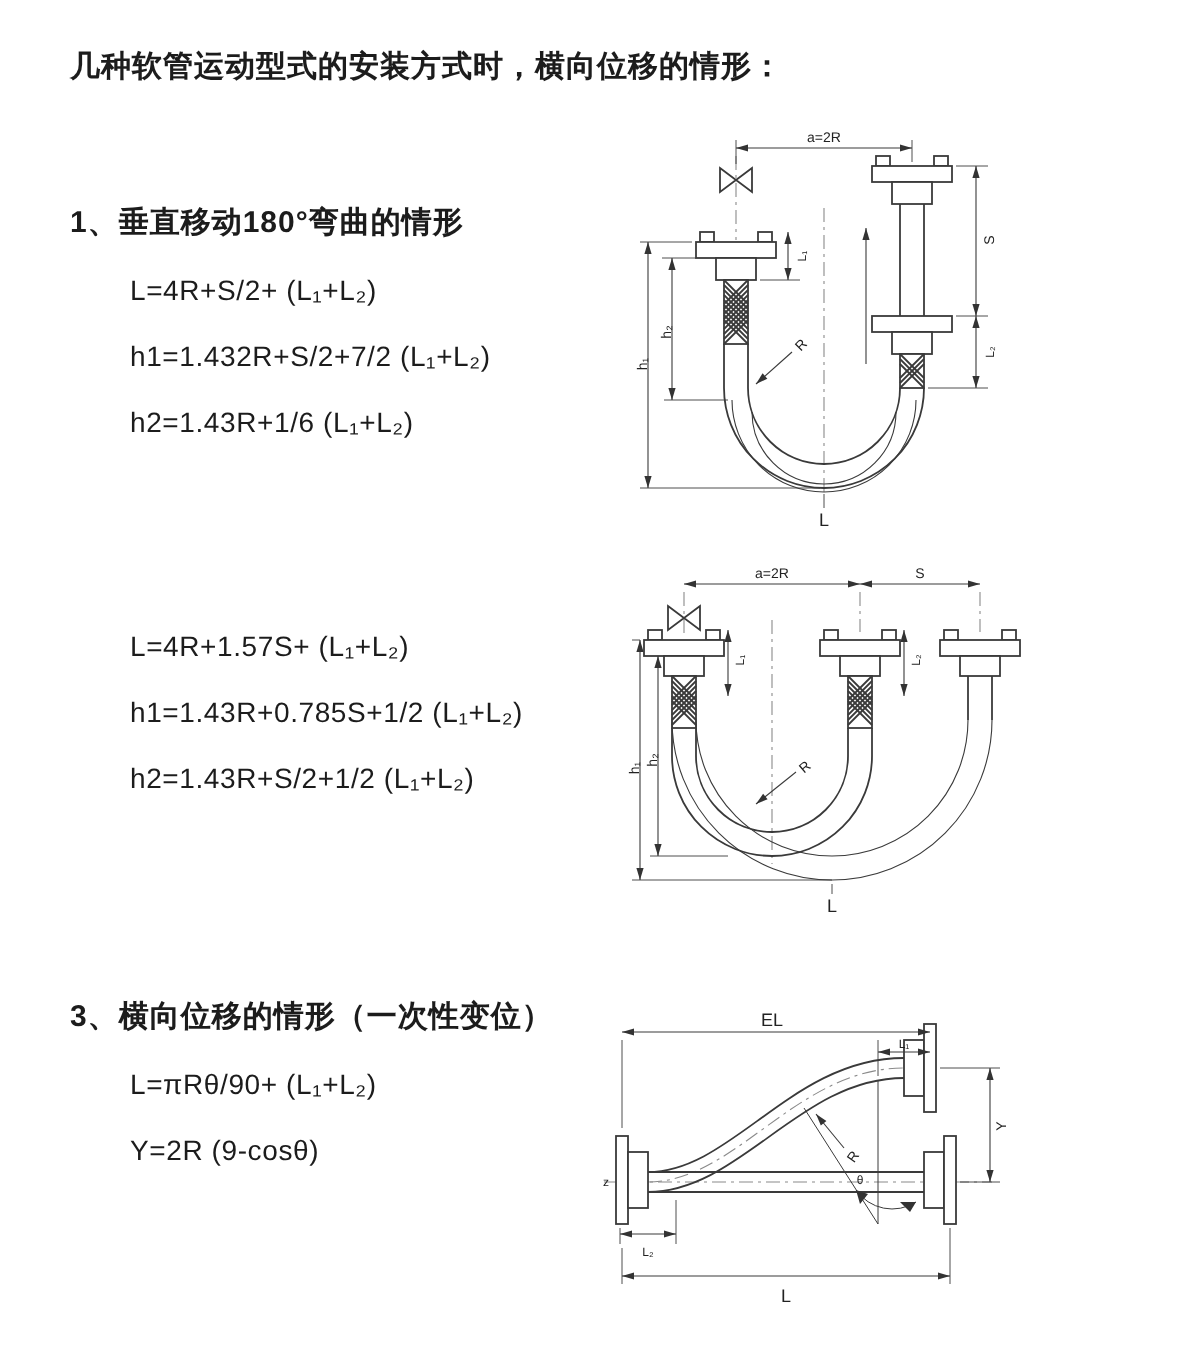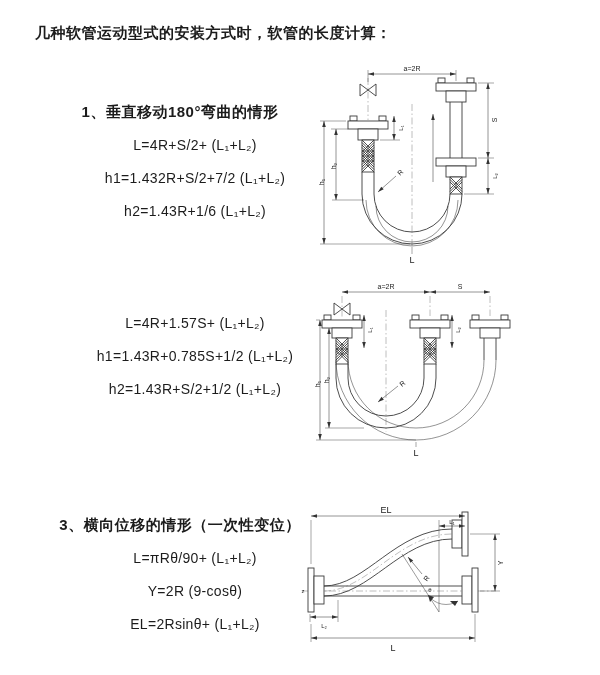--- a/index.html
+++ b/index.html
@@ -1,21 +1,21 @@
 <!DOCTYPE html>
 <html><head>
 <meta charset="utf-8">
 <style>
   html,body{margin:0;padding:0;background:#e8e8e8;}
   .page{
     position:relative;width:600px;height:675px;background:#ffffff;
     font-family:"Liberation Sans","DejaVu Sans",sans-serif;color:#1c1c1c;overflow:hidden;
   }
   .doc-title{position:absolute;left:35px;top:24px;font-size:15px;font-weight:600;letter-spacing:.5px;}
-  .section{position:absolute;left:35px;width:290px;text-align:center;}
+  .section{position:absolute;left:35px;width:290px;}
   .sec-heading{font-size:15px;font-weight:600;letter-spacing:.5px;line-height:20px;}
   .formula{font-size:14px;font-weight:400;line-height:20px;margin-top:13px;padding-left:30px;letter-spacing:.3px;white-space:nowrap;}
   svg.diag{position:absolute;overflow:visible;}
   svg .geo rect, svg .geo path, svg .geo line{fill:none;stroke:#3a3a3a;stroke-width:0.9;}
   svg .geo rect{fill:#ffffff;}
   svg .geo .thin{stroke-width:0.55;}
   svg line.dim{stroke:#3a3a3a;stroke-width:0.55;}
   svg line.ext{stroke:#3a3a3a;stroke-width:0.45;}
   svg line.cl{stroke:#8a8a8a;stroke-width:0.55;stroke-dasharray:7 2.5 1.5 2.5;fill:none;}
   svg path.cl{stroke:#8a8a8a;stroke-width:0.55;stroke-dasharray:7 2.5 1.5 2.5;fill:none;}
@@ -23,40 +23,39 @@
   svg text{fill:#222;font-family:inherit;}
   svg .lbl{font-size:7px;text-anchor:middle;}
   svg .lbl.big{font-size:9px;}
   svg .lbl.sm{font-size:6px;}
 </style>
 </head>
 <body>
 
 <div class="page">
 
-  <div class="doc-title">几种软管运动型式的安装方式时，软管的长度计算：</div>
+  <div class="doc-title">几种软管运动型式的安装方式时，横向位移的情形：</div>
 
   <div class="section" style="top:102px">
     <div class="sec-heading">1、垂直移动180°弯曲的情形</div>
     <div class="formula">L=4R+S/2+ (L₁+L₂)</div>
     <div class="formula">h1=1.432R+S/2+7/2 (L₁+L₂)</div>
     <div class="formula">h2=1.43R+1/6 (L₁+L₂)</div>
   </div>
 
   <div class="section" style="top:300px">
     <div class="formula">L=4R+1.57S+ (L₁+L₂)</div>
     <div class="formula">h1=1.43R+0.785S+1/2 (L₁+L₂)</div>
     <div class="formula">h2=1.43R+S/2+1/2 (L₁+L₂)</div>
   </div>
 
-  <div class="section" style="top:515px">
+  <div class="section" style="top:499px">
     <div class="sec-heading">3、横向位移的情形（一次性变位）</div>
     <div class="formula">L=πRθ/90+ (L₁+L₂)</div>
     <div class="formula">Y=2R (9-cosθ)</div>
-    <div class="formula">EL=2Rsinθ+ (L₁+L₂)</div>
   </div>
 
   <svg class="diag" style="left:310px;top:54px" width="205" height="212" viewBox="0 0 205 212">
     <g>
       <line class="cl" x1="58" y1="24" x2="58" y2="66"></line>
       <line class="cl" x1="102" y1="50" x2="102" y2="192"></line>
     </g>
     <g class="geo">
       <path d="M50,30 L58,36 L50,42 Z M66,30 L58,36 L66,42 Z"></path>
     </g>

